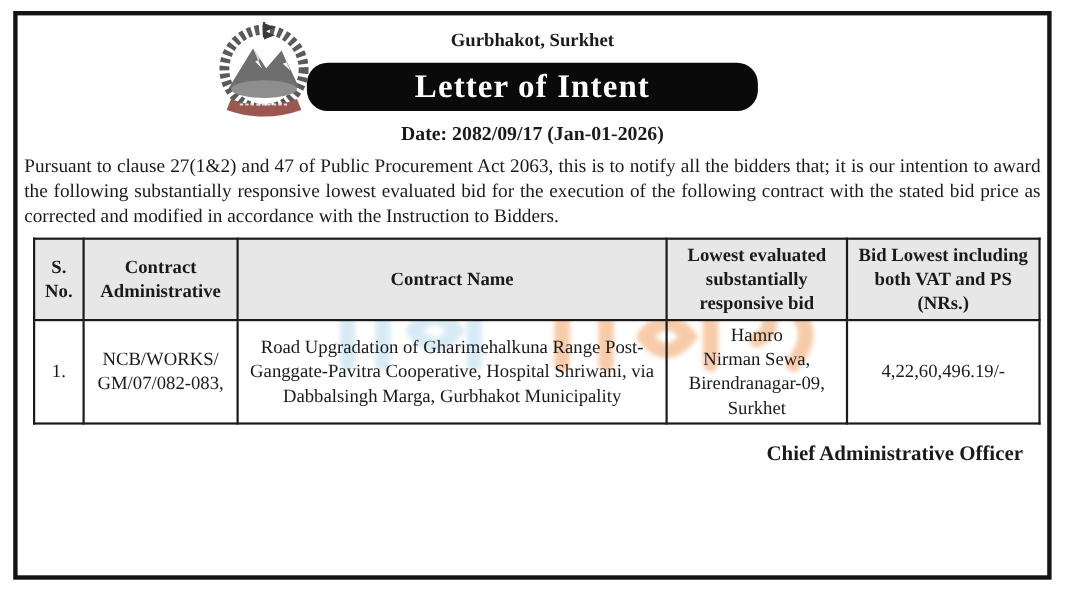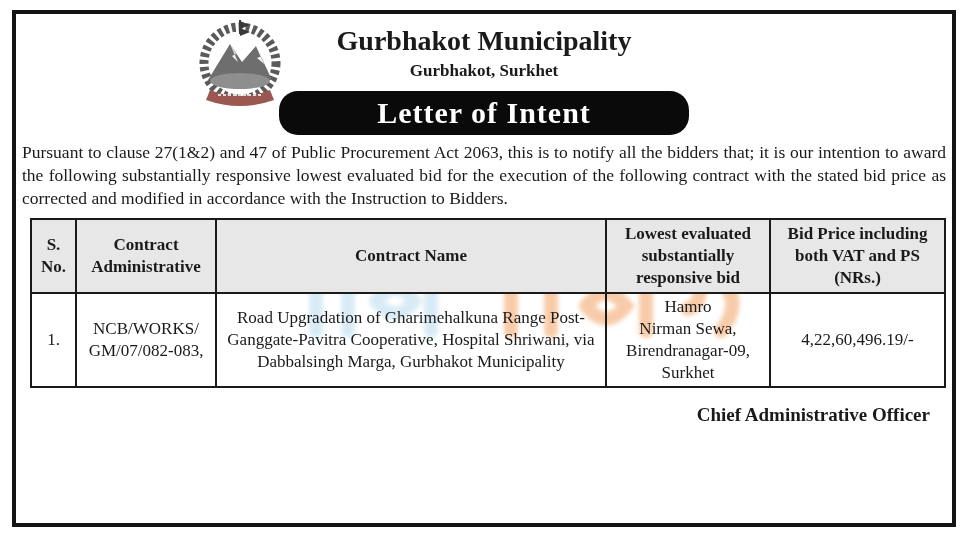--- a/index.html
+++ b/index.html
@@ -164,46 +164,46 @@
           <line x1="52" y1="2" x2="52" y2="16" stroke="#3a3a3a" stroke-width="2"></line>
           <path d="M52,3 l10,4 -10,4 z M52,10 l10,4 -10,4 z" fill="#3a3a3a"></path>
           <path d="M20,62 L42,26 L54,44 L68,28 L84,62 Z" fill="#6e6e6e"></path>
           <path d="M42,26 L48,36 L44,38 L50,44 L42,26 Z" fill="#f2f2f2"></path>
           <path d="M68,28 L74,38 L69,40 L76,46 L68,28 Z" fill="#f2f2f2"></path>
           <ellipse cx="52" cy="63" rx="30" ry="8" fill="#8e8e8e"></ellipse>
           <path d="M22,72 q30,12 60,0 l4,10 q-34,12 -68,0 z" fill="#9a5850"></path>
           <path d="M30,77 h44" stroke="#e8d9d6" stroke-width="2" stroke-dasharray="3 2" fill="none"></path>
         </svg>
 
-        <h1 class="muni-title">Gurbhakot Municipality</h1>
         <div class="addr1">Gurbhakot, Surkhet</div>
       </div>
 
       <div class="banner">
         <span>Letter of Intent</span>
       </div>
 
+      <div class="date-line">Date: 2082/09/17 (Jan-01-2026)</div>
 
       <p class="intro">Pursuant to clause 27(1&amp;2) and 47 of Public Procurement Act 2063, this is to notify all the bidders that; it is our intention to award the following substantially responsive lowest evaluated bid for the execution of the following contract with the stated bid price as corrected and modified in accordance with the Instruction to Bidders.</p>
 
       <table class="loi">
         <colgroup>
           <col style="width:45px">
           <col style="width:140px">
           <col style="width:390px">
           <col style="width:164px">
           <col style="width:175px">
         </colgroup>
         <thead>
           <tr>
             <th>S. No.</th>
             <th>Contract Administrative</th>
             <th>Contract Name</th>
             <th>Lowest evaluated substantially responsive bid</th>
-            <th>Bid Price including both VAT and PS (NRs.)</th>
+            <th>Bid Lowest including both VAT and PS (NRs.)</th>
           </tr>
         </thead>
         <tbody>
           <tr>
             <td>1.</td>
             <td>NCB/WORKS/
 GM/07/082-083,</td>
             <td>Road Upgradation of Gharimehalkuna Range Post-Ganggate-Pavitra Cooperative, Hospital Shriwani, via Dabbalsingh Marga, Gurbhakot Municipality</td>
             <td>Hamro
 Nirman Sewa,

